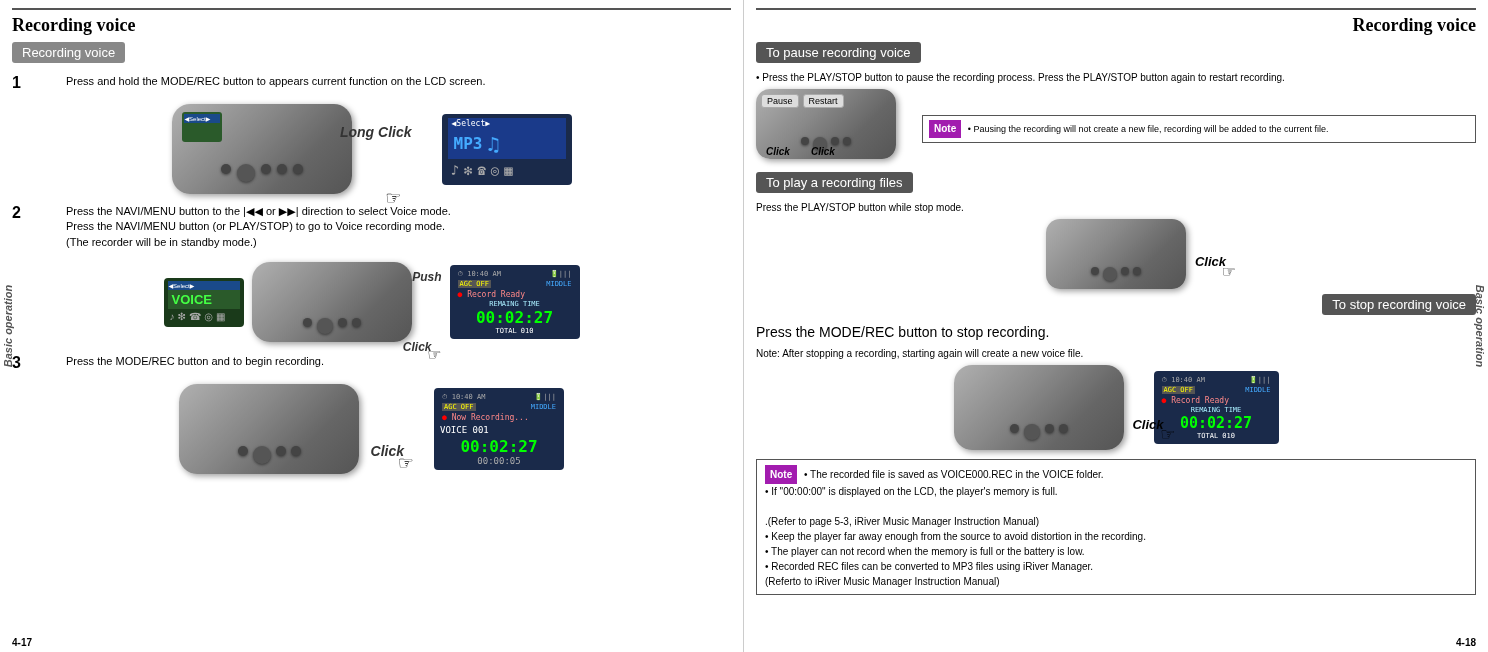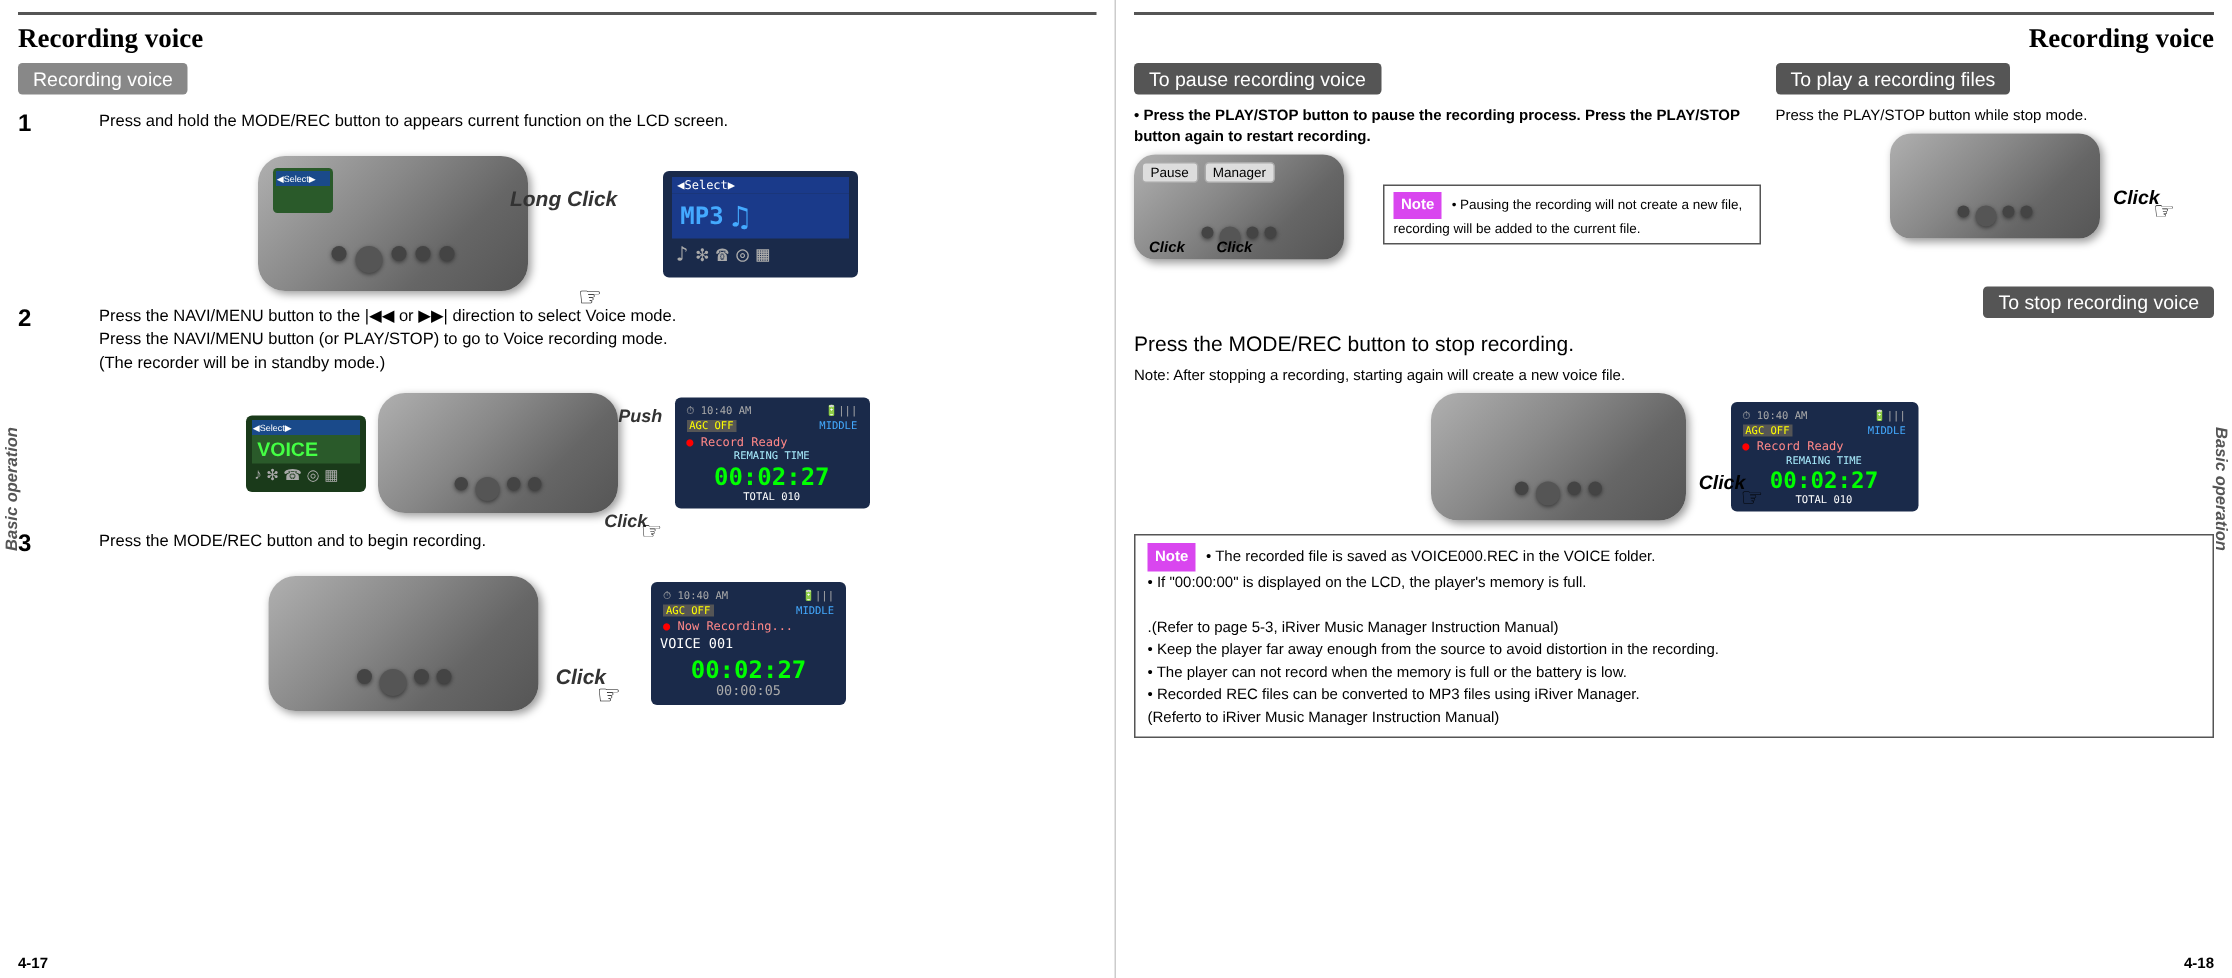--- a/index.html
+++ b/index.html
@@ -139,21 +139,21 @@
     }
     .note-box {
       border: 1px solid #555;
       padding: 4px 6px;
       font-size: 10px;
       line-height: 1.4;
       margin: 4px 0;
       background: #fff;
     }
     .note-label {
-      background: #d946ef;
+      background: #a21caf;
       color: #fff;
       padding: 2px 5px;
       font-size: 10px;
       font-weight: bold;
       display: inline-block;
       margin-right: 4px;
     }
     .bottom-notes {
       border: 1px solid #555;
       padding: 5px 8px;
@@ -349,41 +349,41 @@
 
   <div style="position:absolute;left:2px;top:50%;transform:translateY(-50%) rotate(180deg);writing-mode:vertical-rl;font-style:italic;font-size:11px;color:#555;font-weight:bold;">Basic operation</div>
 
   <div class="page-num page-num-left">4-17</div>
 </div>
 
 <div class="page-right">
   <div class="top-border"></div>
   <div class="page-title page-title-right">Recording voice</div>
 
-  <div style="display:flex;gap:10px;margin-bottom:5px;">
+  <div style="display:flex;margin-bottom:5px;flex-direction:column;">
 
     <div style="flex:1;">
       <div style="display:flex;align-items:center;gap:5px;margin-bottom:3px;">
         <span class="section-header section-header-dark">To pause recording voice</span>
       </div>
-      <div style="font-size:10px;line-height:1.4;margin-bottom:4px;font-weight:bold;">• Press the PLAY/STOP button to pause the recording process.  Press the PLAY/STOP button again to restart recording.</div>
+      <div style="font-size:10px;line-height:1.4;margin-bottom:4px;">• Press the PLAY/STOP button to pause the recording process.  Press the PLAY/STOP button again to restart recording.</div>
 
       <div style="display:flex;align-items:center;gap:6px;margin-bottom:3px;">
         <div style="position:relative;width:160px;height:80px;">
 
           <div class="device-img-small">
             <div style="display:flex;gap:4px;position:absolute;bottom:8px;">
               <div class="device-btn" style="width:8px;height:8px;"></div>
               <div class="device-btn" style="width:14px;height:14px;background:#555;"></div>
               <div class="device-btn" style="width:8px;height:8px;"></div>
               <div class="device-btn" style="width:8px;height:8px;"></div>
             </div>
             <div style="position:absolute;top:5px;left:5px;display:flex;gap:4px;">
               <span class="btn-label" style="font-size:9px;padding:1px 5px;">Pause</span>
-              <span class="btn-label" style="font-size:9px;padding:1px 5px;">Manager</span>
+              <span class="btn-label" style="font-size:9px;padding:1px 5px;">Restart</span>
             </div>
             <div style="position:absolute;bottom:2px;left:10px;font-size:10px;font-style:italic;font-weight:bold;">Click</div>
             <div style="position:absolute;bottom:2px;left:55px;font-size:10px;font-style:italic;font-weight:bold;">Click</div>
           </div>
         </div>
 
         <div class="note-box" style="flex:1;font-size:9px;">
           <span class="note-label">Note</span>
           <span>• Pausing the recording will not create a new file, recording will be added to the current file.</span>
         </div>

